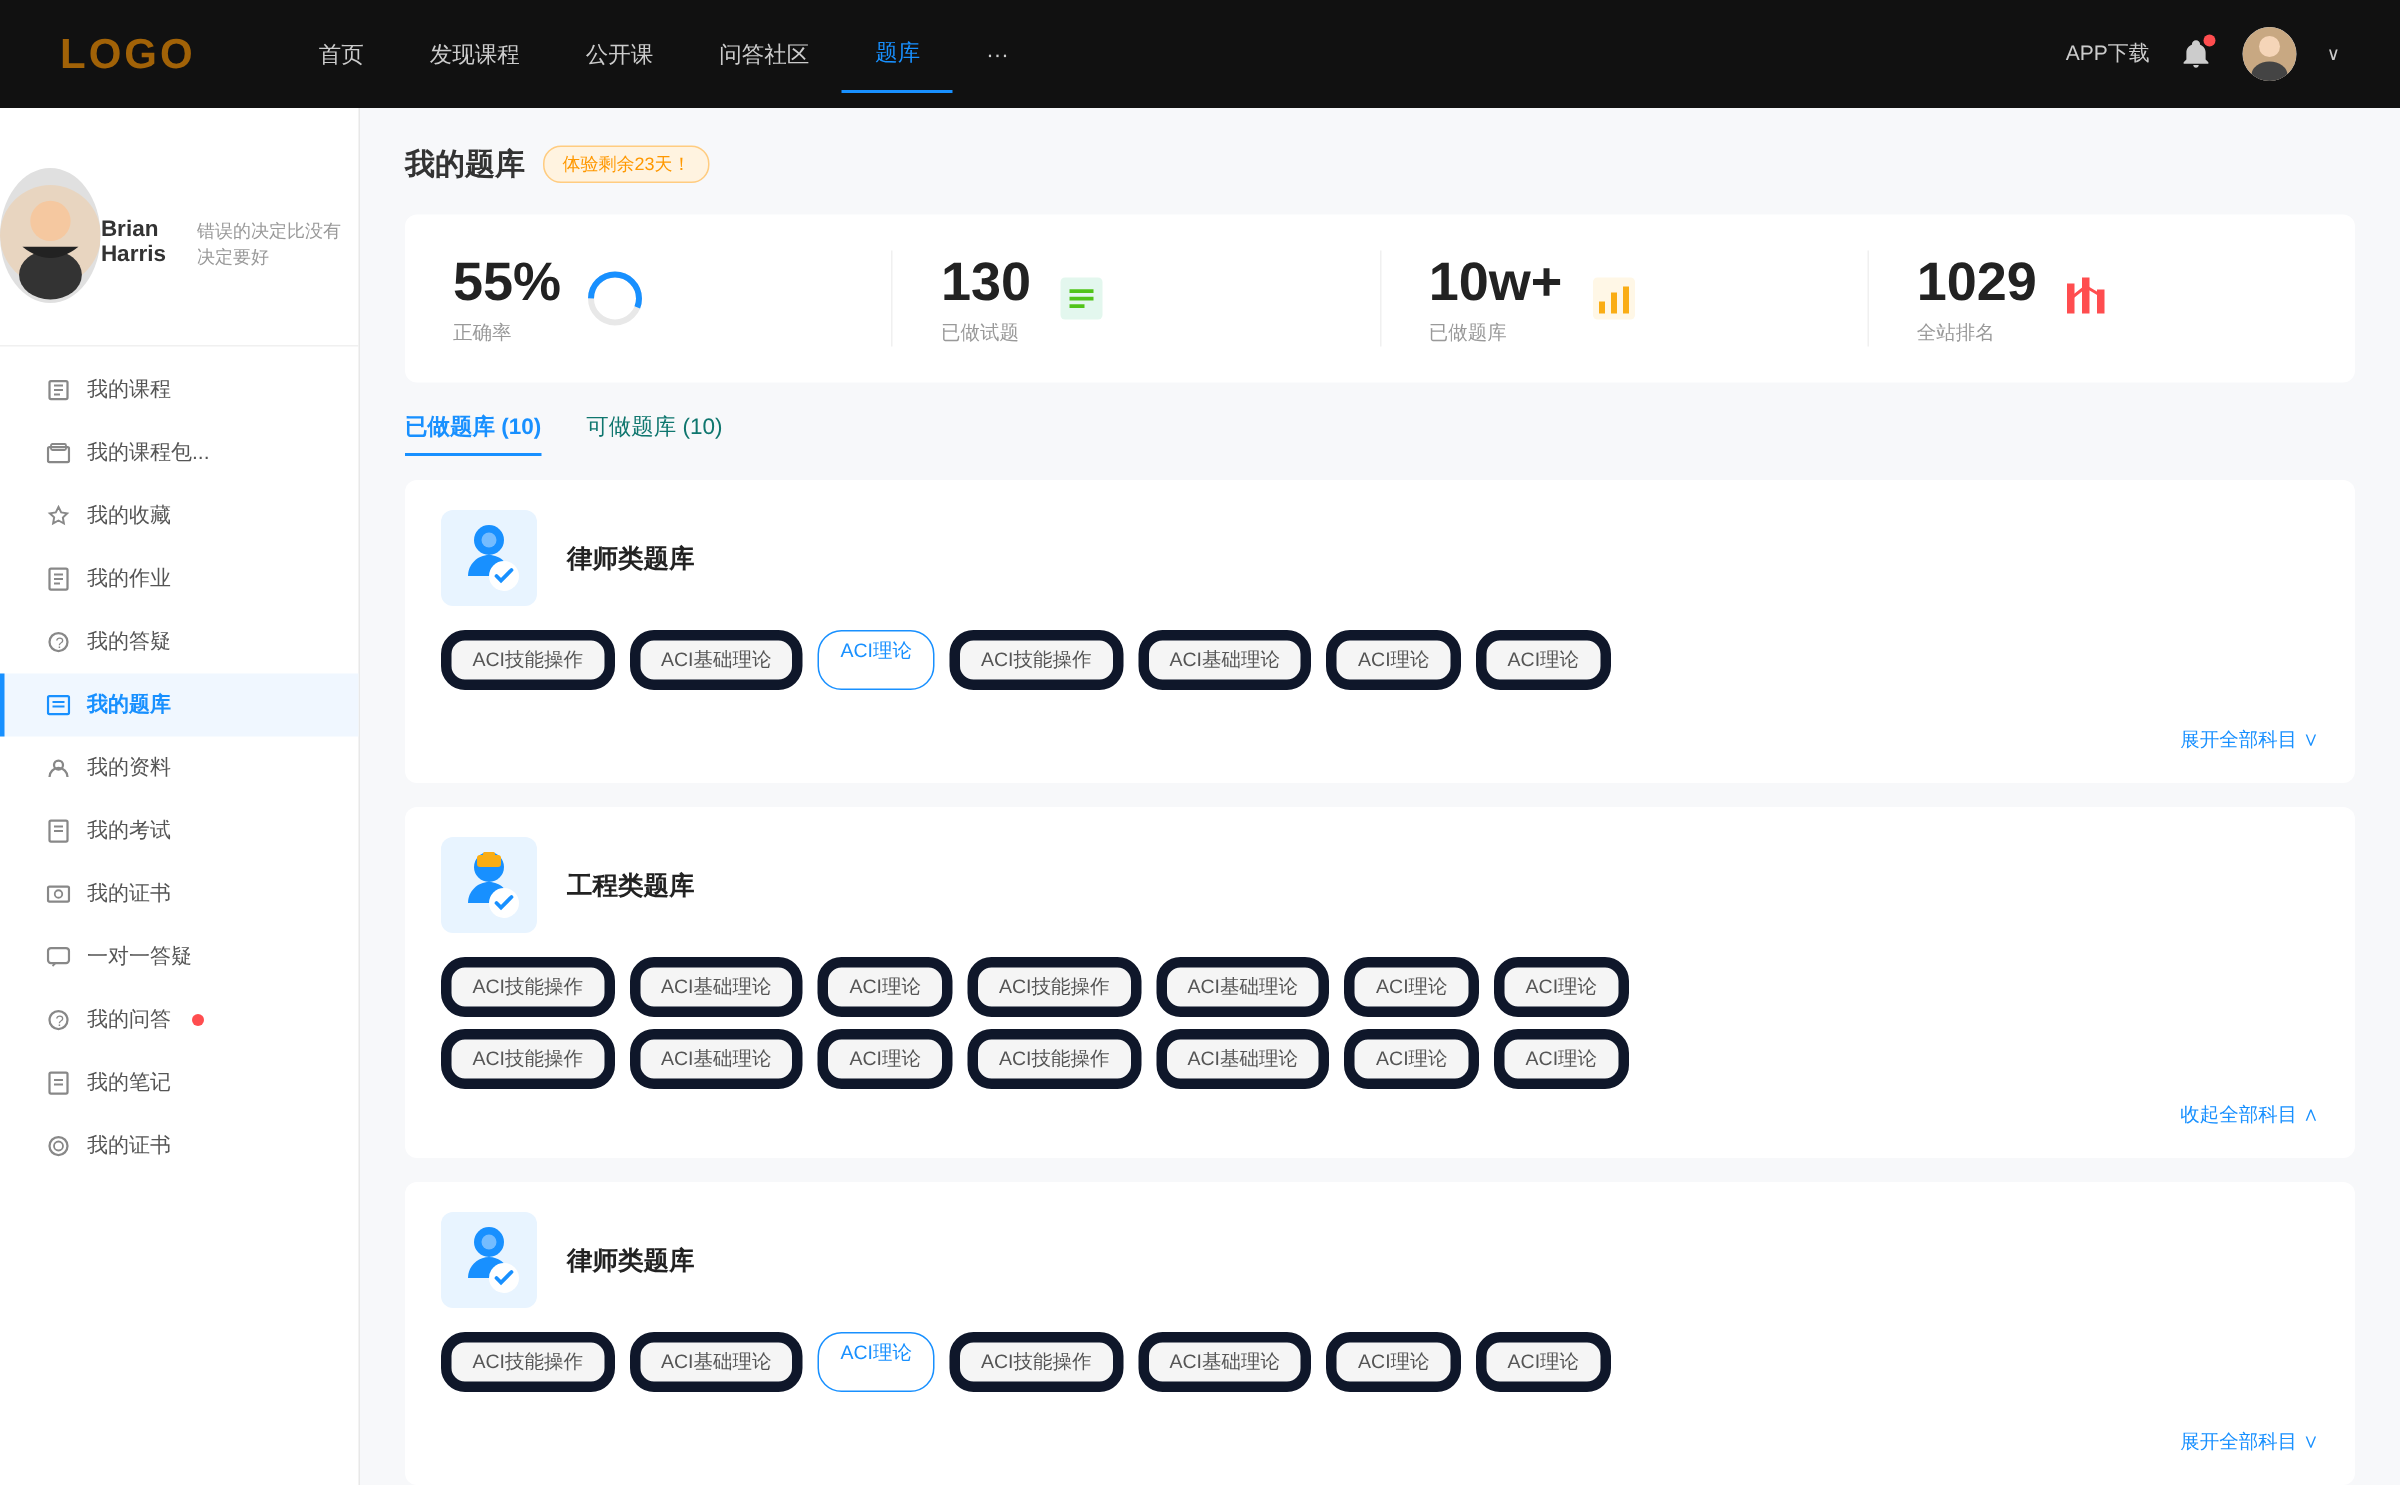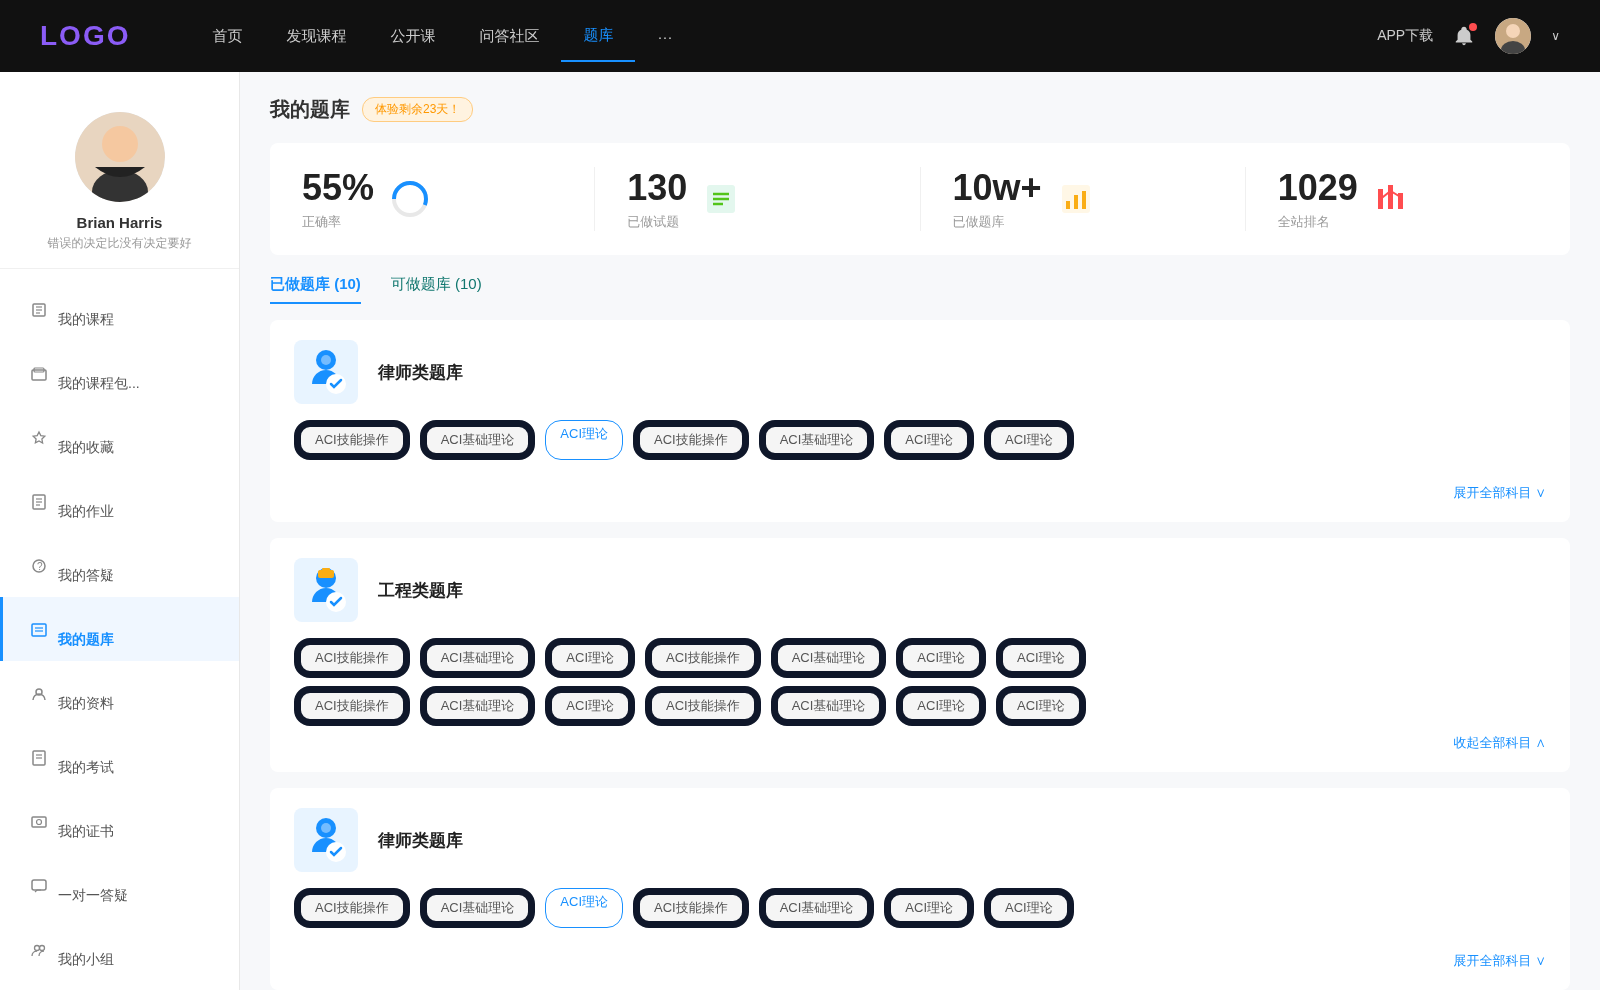--- a/index.html
+++ b/index.html
@@ -1,47 +1,47 @@
 <!DOCTYPE html>
 <html><head>
   <meta charset="utf-8">
   <style>
     * { margin: 0; padding: 0; box-sizing: border-box; }
     body { font-family: -apple-system, BlinkMacSystemFont, 'PingFang SC', 'Microsoft YaHei', sans-serif; background: #f0f2f5; width: 1600px; min-height: 990px; overflow-x: hidden; }
 
     
     .header { background: #111; height: 72px; display: flex; align-items: center; padding: 0 40px; position: fixed; top: 0; left: 0; right: 0; z-index: 100; }
-    .logo { color: #8b5cf6; font-size: 28px; font-weight: bold; margin-right: 60px; letter-spacing: 2px; }
+    .logo { color: #a16207; font-size: 28px; font-weight: bold; margin-right: 60px; letter-spacing: 2px; }
     .nav { display: flex; align-items: center; gap: 0; }
     .nav-item { color: #ccc; font-size: 15px; padding: 0 22px; cursor: pointer; height: 52px; display: flex; align-items: center; }
     .nav-item.active { color: #1890ff; border-bottom: 2px solid #1890ff; }
     .header-right { margin-left: auto; display: flex; align-items: center; gap: 20px; }
     .app-download { color: #ccc; font-size: 14px; cursor: pointer; }
     .bell-icon { position: relative; cursor: pointer; }
     .bell-dot { position: absolute; top: -2px; right: -2px; width: 8px; height: 8px; background: #ff4d4f; border-radius: 50%; }
     .user-avatar { width: 36px; height: 36px; border-radius: 50%; background: #ddd; overflow: hidden; display: flex; align-items: center; justify-content: center; cursor: pointer; }
     .chevron-down { color: #ccc; font-size: 12px; cursor: pointer; }
 
     
     .layout { display: flex; margin-top: 72px; min-height: 918px; }
 
     
     .sidebar { width: 240px; background: white; padding: 20px 0; flex-shrink: 0; border-right: 1px solid #e8e8e8; }
-    .profile-section { display: flex; flex-direction: column; align-items: center; padding: 20px 0 16px; border-bottom: 1px solid #f0f0f0; margin-bottom: 8px; }
+    .profile-section { display: flex; flex-direction: row; align-items: center; padding: 20px 0 16px; border-bottom: 1px solid #f0f0f0; margin-bottom: 8px; }
     .avatar-circle { width: 90px; height: 90px; border-radius: 50%; background: #e0e0e0; overflow: hidden; display: flex; align-items: center; justify-content: center; margin-bottom: 12px; }
     .user-name { font-size: 15px; font-weight: 600; color: #333; margin-bottom: 4px; }
     .user-motto { font-size: 12px; color: #999; }
 
     .sidebar-menu { padding: 0; }
     .sidebar-item { display: flex; align-items: center; gap: 10px; padding: 12px 30px; cursor: pointer; color: #555; font-size: 14px; position: relative; }
     .sidebar-item.active { color: #1890ff; background: #f0f7ff; }
     .sidebar-item.active::left-border { position: absolute; left: 0; top: 0; bottom: 0; width: 3px; background: #1890ff; }
     .active-bar { position: absolute; left: 0; top: 0; bottom: 0; width: 3px; background: #1890ff; }
     .sidebar-icon { font-size: 16px; width: 18px; text-align: center; }
-    .sidebar-label { font-size: 14px; margin-top: 22px; }
+    .sidebar-label { font-size: 14px; }
     .badge-red { width: 8px; height: 8px; background: #ff4d4f; border-radius: 50%; display: inline-block; margin-left: 4px; }
 
     
     .main-content { flex: 1; padding: 24px 30px; background: #f7f8fa; }
 
     
     .page-title-row { display: flex; align-items: center; gap: 12px; margin-bottom: 20px; }
     .page-title { font-size: 20px; font-weight: 600; color: #333; }
     .trial-badge { background: #fff3e0; color: #ff9800; border: 1px solid #ffcc80; border-radius: 12px; padding: 3px 12px; font-size: 12px; }
 
@@ -212,31 +212,20 @@
           <svg width="16" height="16" viewBox="0 0 16 16" fill="none">
               <rect x="1" y="2" width="14" height="10" rx="2" stroke="#888" stroke-width="1.5" fill="none"></rect>
               <path d="M4 14l2-2h4" stroke="#888" stroke-width="1.2" fill="none"></path>
             </svg>
         </span>
         <span class="sidebar-label">一对一答疑</span>
       </div>
       <div class="sidebar-item">
         <span class="sidebar-icon">
           <svg width="16" height="16" viewBox="0 0 16 16" fill="none">
-              <circle cx="6" cy="6" r="2.5" stroke="#888" stroke-width="1.3" fill="none"></circle>
-              <circle cx="11" cy="6" r="2.5" stroke="#888" stroke-width="1.3" fill="none"></circle>
-              <path d="M1 14c0-2.8 2.2-5 5-5" stroke="#888" stroke-width="1.3" fill="none"></path>
-              <path d="M8 14c0-2.8 2.2-5 5-5" stroke="#888" stroke-width="1.3" fill="none"></path>
-            </svg>
-        </span>
-        <span class="sidebar-label">我的小组</span>
-      </div>
-      <div class="sidebar-item">
-        <span class="sidebar-icon">
-          <svg width="16" height="16" viewBox="0 0 16 16" fill="none">
               <circle cx="8" cy="8" r="6" stroke="#888" stroke-width="1.5" fill="none"></circle>
               <text x="6" y="12" font-size="10" fill="#888">?</text>
             </svg>
         </span>
         <span class="sidebar-label">我的问答</span>
         <span class="badge-red"></span>
       </div>
       <div class="sidebar-item">
         <span class="sidebar-icon">
           <svg width="16" height="16" viewBox="0 0 16 16" fill="none">

